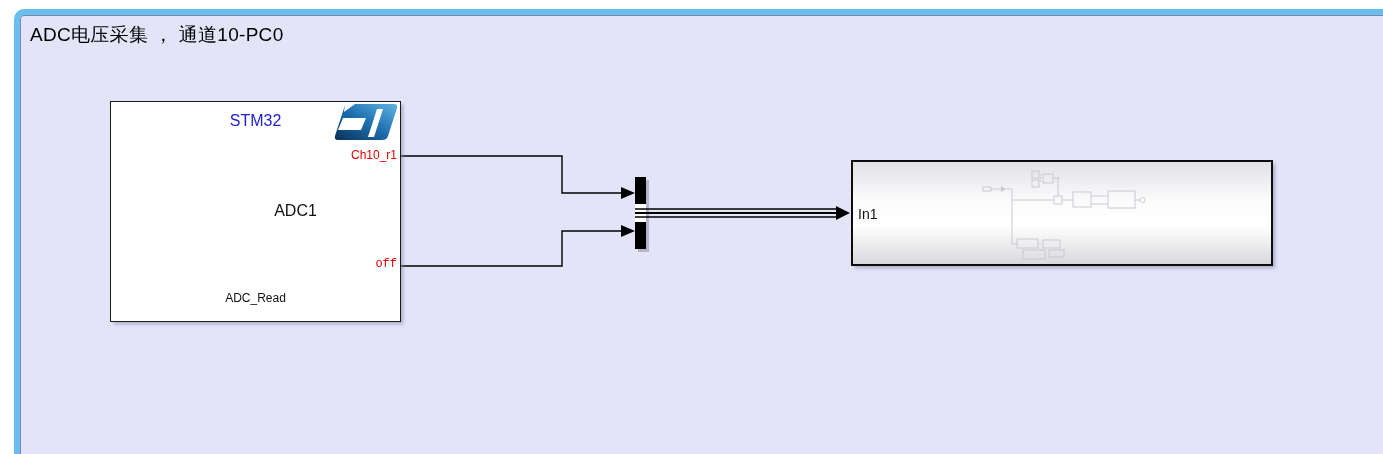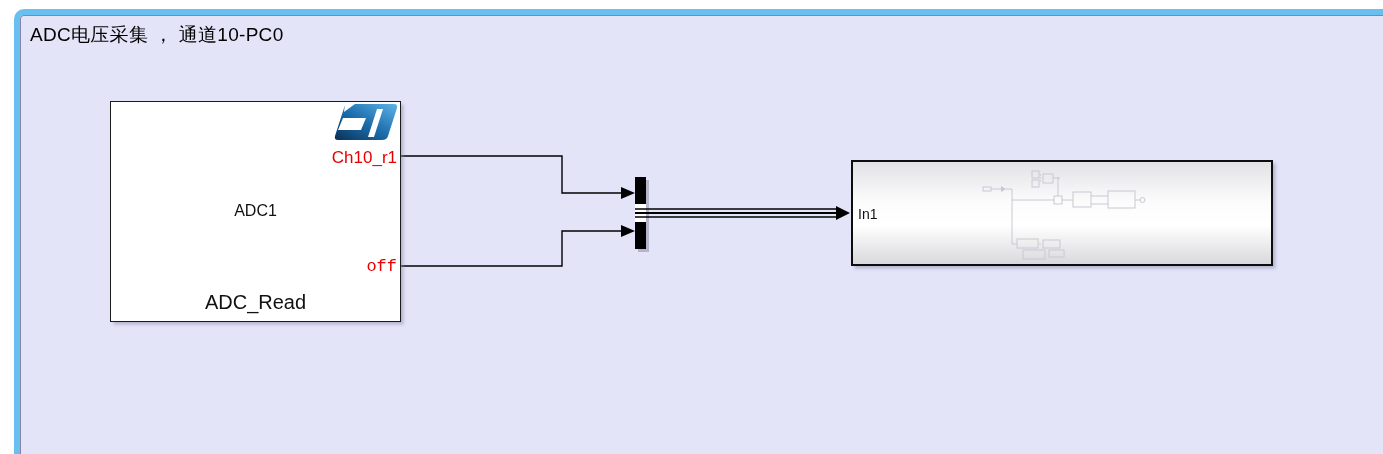--- a/index.html
+++ b/index.html
@@ -24,30 +24,30 @@
   .adc-block{
     position:absolute;left:110px;top:101px;width:289px;height:219px;
     background:#ffffff;border:1.5px solid #1a1a1a;
     box-shadow:2.5px 2.5px 3px rgba(140,140,175,0.55);
   }
   .adc-vendor{
     position:absolute;top:10px;left:0;width:100%;text-align:center;
     font-size:16px;color:#2121CE;
   }
   .adc-logo{position:absolute;top:1px;right:1px;width:66px;height:38px;display:block;}
-  .adc-port{position:absolute;right:3px;font-size:17px;color:#E60000;}
+  .adc-port{position:absolute;right:3px;font-size:12px;color:#E60000;}
   .adc-port.p1{top:46px;}
   .adc-port.p2{top:155px;font-family:Liberation Mono, monospace;}
   .adc-center{
     position:absolute;top:100px;left:0;width:100%;text-align:center;
-    font-size:16px;color:#111;
+    font-size:16px;color:#111;padding-left:40px;
   }
   .adc-name{
     position:absolute;top:189px;left:0;width:100%;text-align:center;
-    font-size:20px;color:#111;
+    font-size:12px;color:#111;
   }
   .subsystem{
     position:absolute;left:851px;top:160px;width:418px;height:102px;
     border:2px solid #0d0d0d;
     background:linear-gradient(180deg,#e2e2e6 0%,#fbfbfc 38%,#ffffff 62%,#d9d9dd 100%);
     box-shadow:2.5px 2.5px 3px rgba(140,140,175,0.55);
     text-align:right;
   }
   .subsystem-in1{
     position:absolute;left:5px;top:44px;font-size:14px;color:#111;
@@ -83,20 +83,21 @@
 
     <g>
       <line x1="635" y1="209" x2="838" y2="209" stroke="#000" stroke-width="1.4"></line>
       <line x1="635" y1="213" x2="838" y2="213" stroke="#000" stroke-width="2"></line>
       <line x1="635" y1="217" x2="838" y2="217" stroke="#000" stroke-width="1.4"></line>
       <polygon points="836,206 836,220 850,213" fill="#000"></polygon>
     </g>
   </svg>
 
   <div class="adc-block">
+    <div class="adc-vendor">STM32</div>
 
     <span class="adc-logo">
       <svg width="66" height="38" viewBox="0 0 66 38">
         <defs>
           <linearGradient id="stg" x1="1" y1="0" x2="0" y2="1">
             <stop offset="0" stop-color="#5fb4e6"></stop>
             <stop offset="0.5" stop-color="#1d6fae"></stop>
             <stop offset="1" stop-color="#0a3057"></stop>
           </linearGradient>
         </defs>

